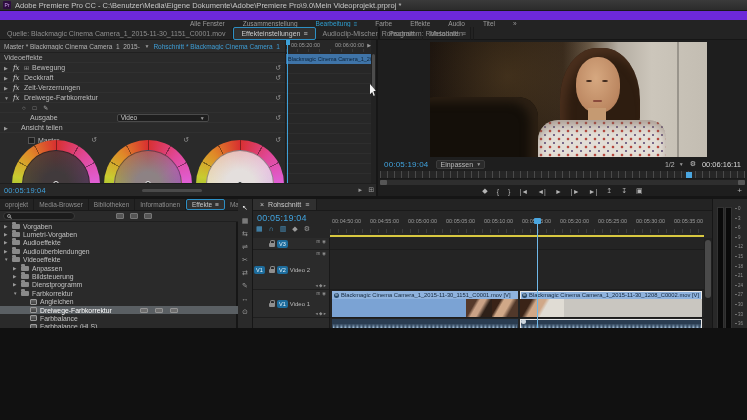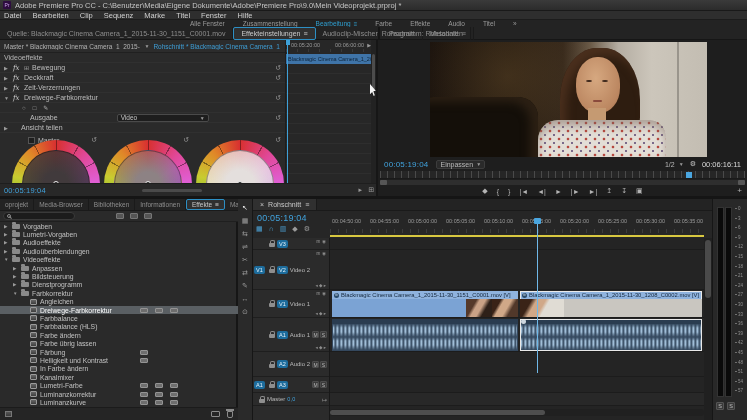--- a/index.html
+++ b/index.html
@@ -1,16 +1,16 @@
 <!DOCTYPE html>
 <html><head>
 <meta charset="utf-8">
 <style>
   html,body{margin:0;padding:0;background:#111;}
-  .app{position:relative;width:747px;height:420px;background:#6d28d9;overflow:hidden;
+  .app{position:relative;width:747px;height:328px;background:#6d28d9;overflow:hidden;
        font-family:"Liberation Sans",sans-serif;color:#c2c2c2;font-size:8px;}
   .app *{box-sizing:border-box;white-space:nowrap;}
 
   
   .titlebar{position:absolute;left:0;top:0;width:747px;height:11px;background:linear-gradient(#3a3a3a,#2b2b2b);
             display:flex;align-items:center;gap:4px;padding:0 3px;font-size:7.5px;color:#c6c6c6;border-bottom:1px solid #191919;}
   .pr-icon{width:8px;height:8px;background:#2d0d3f;color:#c9a1e8;font-size:5px;display:flex;align-items:center;justify-content:center;border-radius:1px;}
   .menubar{position:absolute;left:0;top:11px;width:747px;height:9px;background:#2e2e2e;display:flex;align-items:center;
            padding-left:4px;gap:11px;font-size:7.5px;color:#cfcfcf;border-bottom:1px solid #1c1c1c;}
   .menubar span{cursor:default;}
@@ -206,31 +206,20 @@
 </head>
 <body>
 
 <div class="app">
 
   <div class="titlebar">
     <span class="pr-icon">Pr</span>
     <span>Adobe Premiere Pro CC - C:\Benutzer\Media\Eigene Dokumente\Adobe\Premiere Pro\9.0\Mein Videoprojekt.prproj *</span>
   </div>
 
-  <div class="menubar">
-
-  <span>Datei</span>
-      <span>Bearbeiten</span>
-      <span>Clip</span>
-      <span>Sequenz</span>
-      <span>Marke</span>
-      <span>Titel</span>
-      <span>Fenster</span>
-      <span>Hilfe</span>
-    </div>
 
   <div class="wsbar">
 
       <span class="ws-item">
         <span>Alle Fenster</span>
 
       </span>
 
       <span class="ws-item">
         <span>Zusammenstellung</span>

